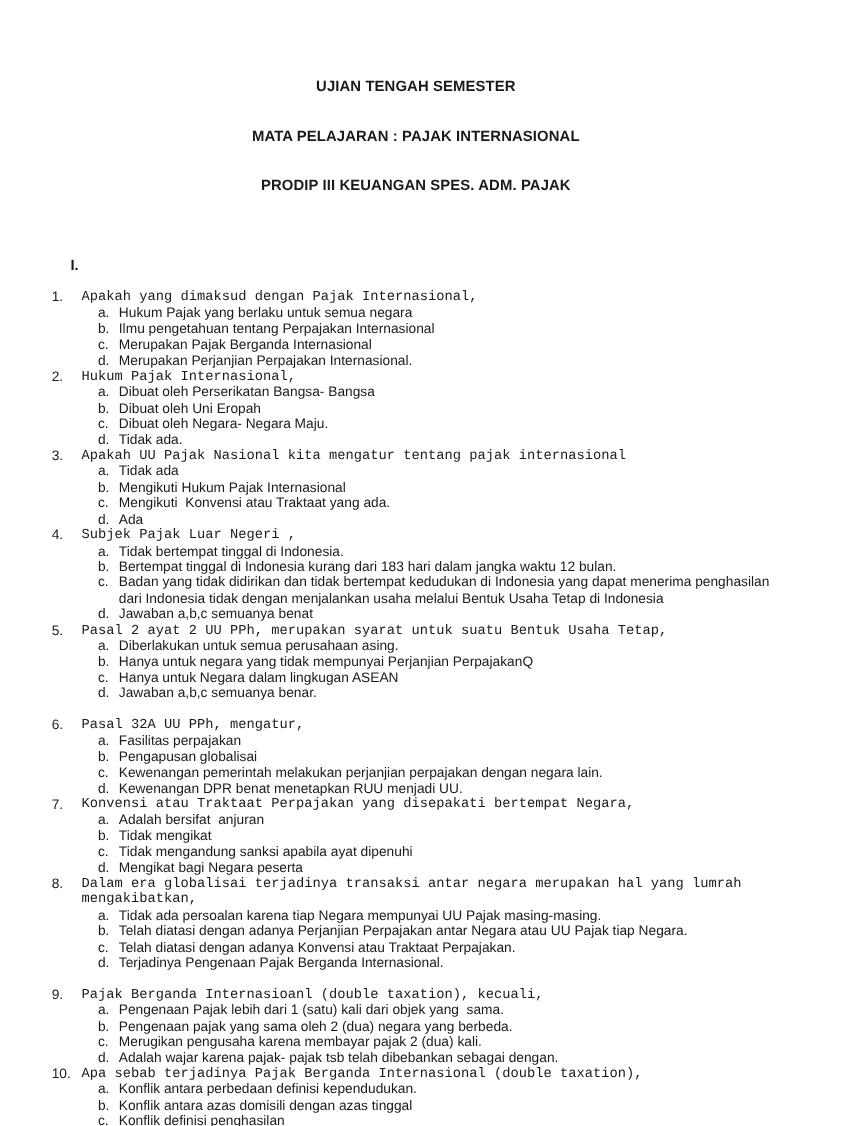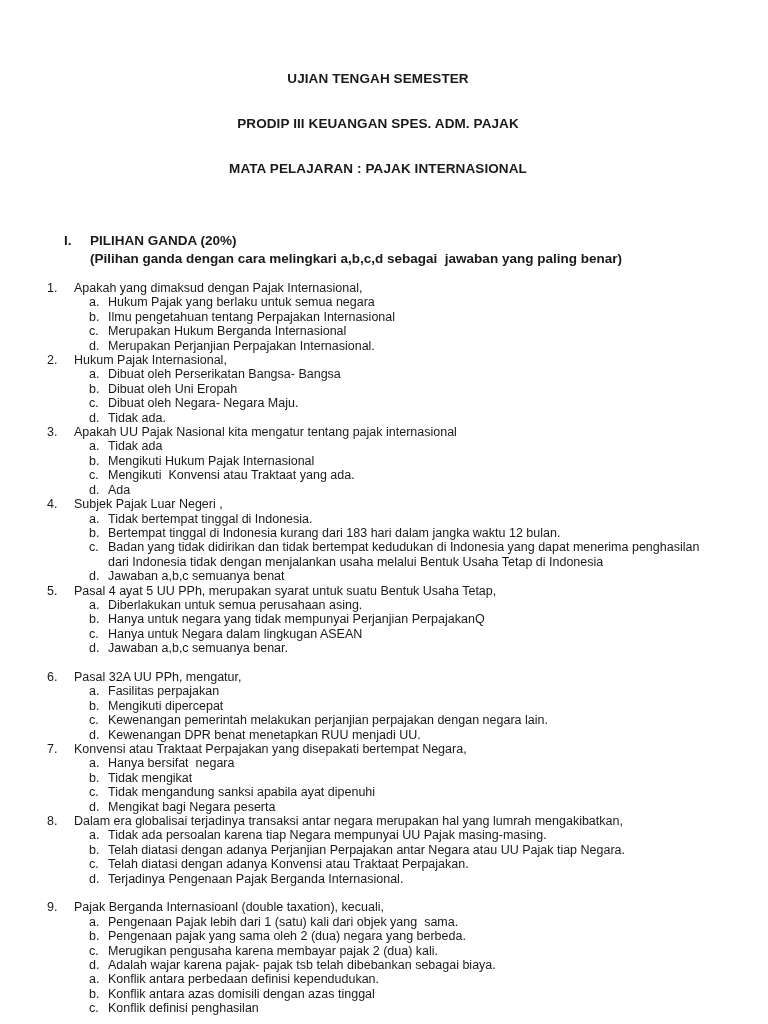--- a/index.html
+++ b/index.html
@@ -56,20 +56,21 @@
   }
   .q-block.gap { margin-top: 14.4px; }
   .q-row { display: flex; }
   .q-num {
     width: 27px;
     flex: none;
   }
   .q-text {
     flex: 1;
     white-space: pre-wrap;
+    font-family: Liberation Mono, monospace;
   }
   .opt-row {
     display: flex;
     margin-left: 42px;
   }
   .opt-letter {
     width: 19px;
     flex: none;
   }
   .opt-text {
@@ -77,49 +78,45 @@
     white-space: pre-wrap;
   }
 </style>
 </head>
 <body>
 
 <div class="page">
 
   <div class="doc-header">
     <div>UJIAN TENGAH SEMESTER</div>
+    <div>MATA PELAJARAN : PAJAK INTERNASIONAL</div>
     <div>PRODIP III KEUANGAN SPES. ADM. PAJAK</div>
-    <div>MATA PELAJARAN : PAJAK INTERNASIONAL</div>
   </div>
 
   <div class="section-head">
     <span class="sec-numeral">I.</span>
-    <span class="sec-body">
-      <div class="sec-title">PILIHAN GANDA (20%)</div>
-      <div class="sec-subtitle">(Pilihan ganda dengan cara melingkari a,b,c,d sebagai  jawaban yang paling benar)</div>
-    </span>
   </div>
 
   <div class="questions" id="questions">
       <div class="q-block">
         <div class="q-row">
           <span class="q-num">1.</span>
           <span class="q-text">Apakah yang dimaksud dengan Pajak Internasional,</span>
         </div>
         <div class="opt-row">
           <span class="opt-letter">a.</span>
           <span class="opt-text">Hukum Pajak yang berlaku untuk semua negara</span>
         </div>
         <div class="opt-row">
           <span class="opt-letter">b.</span>
           <span class="opt-text">Ilmu pengetahuan tentang Perpajakan Internasional</span>
         </div>
         <div class="opt-row">
           <span class="opt-letter">c.</span>
-          <span class="opt-text">Merupakan Hukum Berganda Internasional</span>
+          <span class="opt-text">Merupakan Pajak Berganda Internasional</span>
         </div>
         <div class="opt-row">
           <span class="opt-letter">d.</span>
           <span class="opt-text">Merupakan Perjanjian Perpajakan Internasional.</span>
         </div>
       </div>
       <div class="q-block">
         <div class="q-row">
           <span class="q-num">2.</span>
           <span class="q-text">Hukum Pajak Internasional,</span>
@@ -181,21 +178,21 @@
           <span class="opt-text">Badan yang tidak didirikan dan tidak bertempat kedudukan di Indonesia yang dapat menerima penghasilan dari Indonesia tidak dengan menjalankan usaha melalui Bentuk Usaha Tetap di Indonesia</span>
         </div>
         <div class="opt-row">
           <span class="opt-letter">d.</span>
           <span class="opt-text">Jawaban a,b,c semuanya benat</span>
         </div>
       </div>
       <div class="q-block">
         <div class="q-row">
           <span class="q-num">5.</span>
-          <span class="q-text">Pasal 4 ayat 5 UU PPh, merupakan syarat untuk suatu Bentuk Usaha Tetap,</span>
+          <span class="q-text">Pasal 2 ayat 2 UU PPh, merupakan syarat untuk suatu Bentuk Usaha Tetap,</span>
         </div>
         <div class="opt-row">
           <span class="opt-letter">a.</span>
           <span class="opt-text">Diberlakukan untuk semua perusahaan asing.</span>
         </div>
         <div class="opt-row">
           <span class="opt-letter">b.</span>
           <span class="opt-text">Hanya untuk negara yang tidak mempunyai Perjanjian PerpajakanQ</span>
         </div>
         <div class="opt-row">
@@ -211,39 +208,39 @@
         <div class="q-row">
           <span class="q-num">6.</span>
           <span class="q-text">Pasal 32A UU PPh, mengatur,</span>
         </div>
         <div class="opt-row">
           <span class="opt-letter">a.</span>
           <span class="opt-text">Fasilitas perpajakan</span>
         </div>
         <div class="opt-row">
           <span class="opt-letter">b.</span>
-          <span class="opt-text">Mengikuti dipercepat</span>
+          <span class="opt-text">Pengapusan globalisai</span>
         </div>
         <div class="opt-row">
           <span class="opt-letter">c.</span>
           <span class="opt-text">Kewenangan pemerintah melakukan perjanjian perpajakan dengan negara lain.</span>
         </div>
         <div class="opt-row">
           <span class="opt-letter">d.</span>
           <span class="opt-text">Kewenangan DPR benat menetapkan RUU menjadi UU.</span>
         </div>
       </div>
       <div class="q-block">
         <div class="q-row">
           <span class="q-num">7.</span>
           <span class="q-text">Konvensi atau Traktaat Perpajakan yang disepakati bertempat Negara,</span>
         </div>
         <div class="opt-row">
           <span class="opt-letter">a.</span>
-          <span class="opt-text">Hanya bersifat  negara</span>
+          <span class="opt-text">Adalah bersifat  anjuran</span>
         </div>
         <div class="opt-row">
           <span class="opt-letter">b.</span>
           <span class="opt-text">Tidak mengikat</span>
         </div>
         <div class="opt-row">
           <span class="opt-letter">c.</span>
           <span class="opt-text">Tidak mengandung sanksi apabila ayat dipenuhi</span>
         </div>
         <div class="opt-row">
@@ -285,24 +282,28 @@
         <div class="opt-row">
           <span class="opt-letter">b.</span>
           <span class="opt-text">Pengenaan pajak yang sama oleh 2 (dua) negara yang berbeda.</span>
         </div>
         <div class="opt-row">
           <span class="opt-letter">c.</span>
           <span class="opt-text">Merugikan pengusaha karena membayar pajak 2 (dua) kali.</span>
         </div>
         <div class="opt-row">
           <span class="opt-letter">d.</span>
-          <span class="opt-text">Adalah wajar karena pajak- pajak tsb telah dibebankan sebagai biaya.</span>
-        </div>
-      </div>
-      <div class="q-block">
+          <span class="opt-text">Adalah wajar karena pajak- pajak tsb telah dibebankan sebagai dengan.</span>
+        </div>
+      </div>
+      <div class="q-block">
+        <div class="q-row">
+          <span class="q-num">10.</span>
+          <span class="q-text">Apa sebab terjadinya Pajak Berganda Internasional (double taxation),</span>
+        </div>
         <div class="opt-row">
           <span class="opt-letter">a.</span>
           <span class="opt-text">Konflik antara perbedaan definisi kependudukan.</span>
         </div>
         <div class="opt-row">
           <span class="opt-letter">b.</span>
           <span class="opt-text">Konflik antara azas domisili dengan azas tinggal</span>
         </div>
         <div class="opt-row">
           <span class="opt-letter">c.</span>

